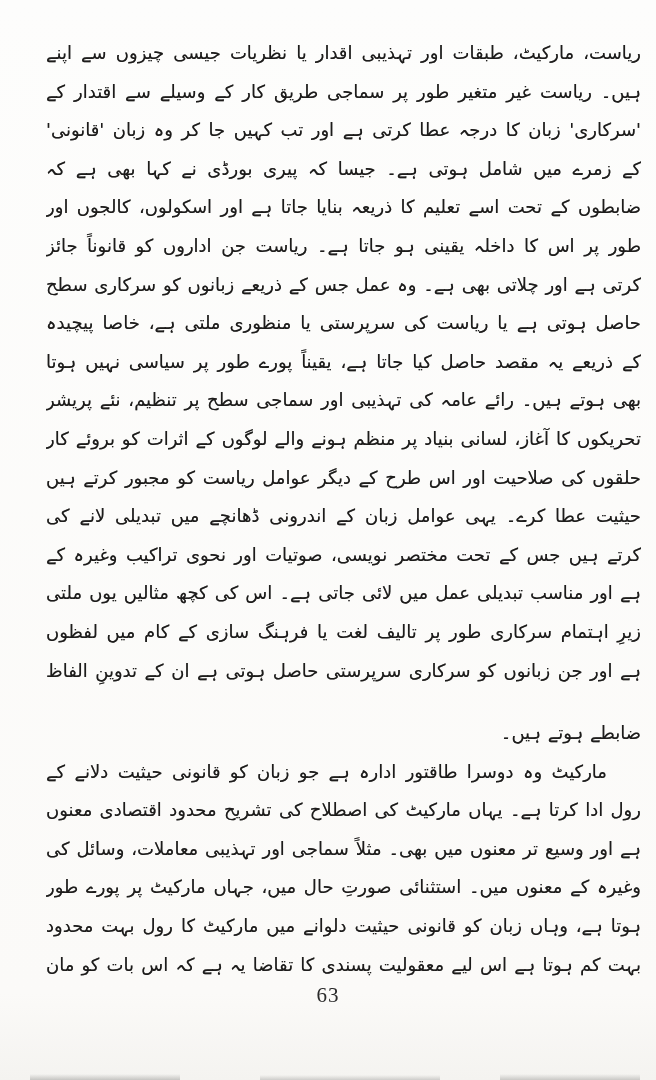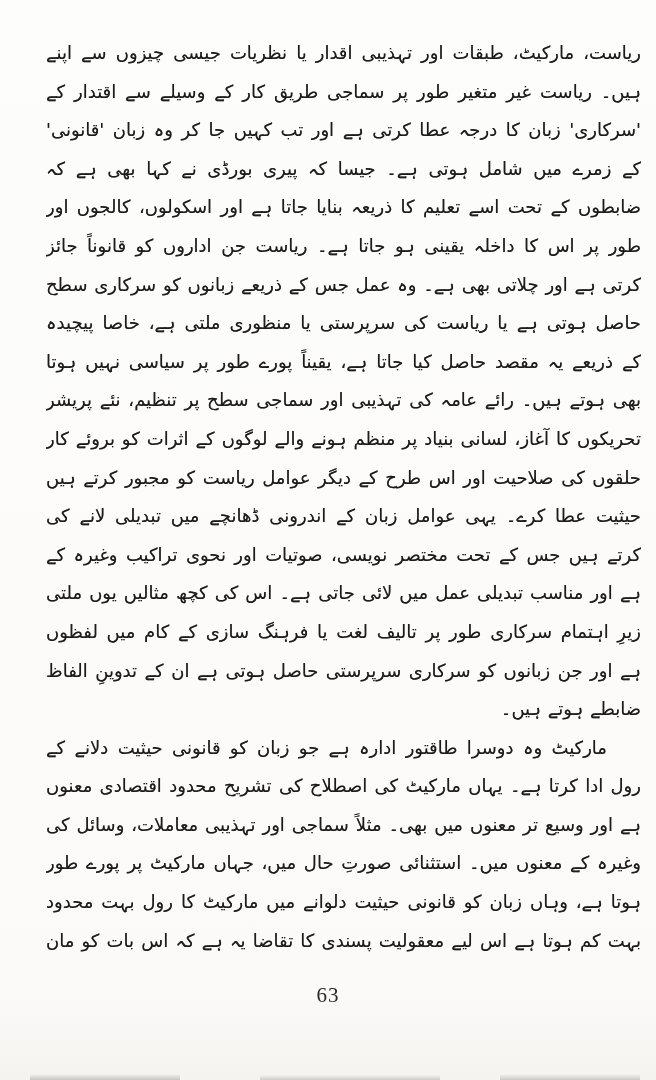--- a/index.html
+++ b/index.html
@@ -35,20 +35,21 @@
     text-align: justify;
     text-align-last: justify;
     overflow: hidden;
     white-space: normal;
     color: #1d1c1b;
     text-shadow: 0 0 0.4px rgba(30,30,30,0.55);
   }
   .line.end {
     text-align: center;
     text-align-last: right;
+    margin-top: 24px;
   }
   .line.indent {
     text-indent: 34px;
   }
   .page-number {
     position: absolute;
     top: 983px;
     left: 0;
     width: 656px;
     text-align: center;

